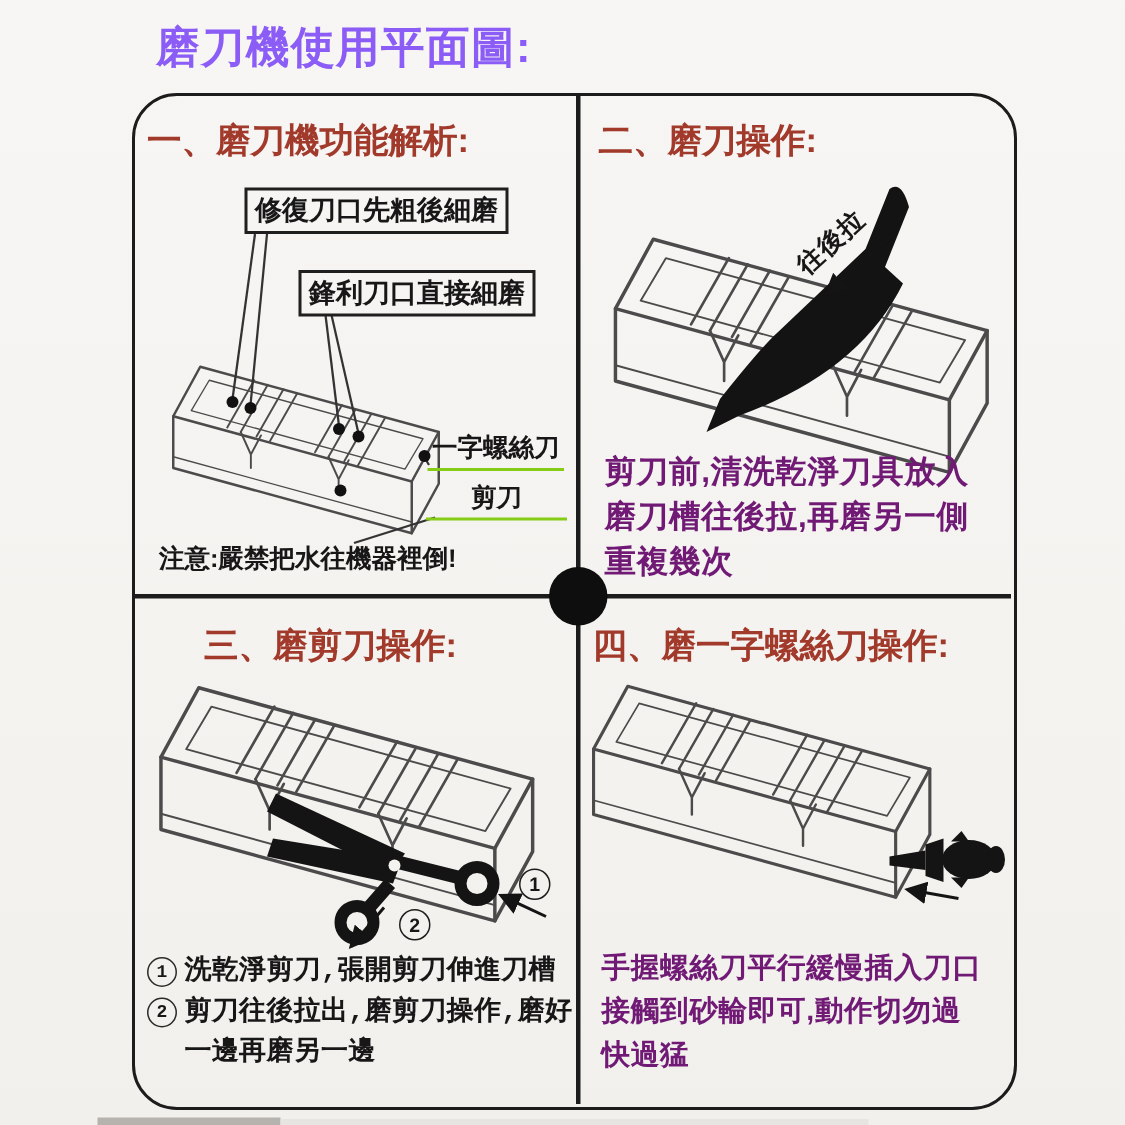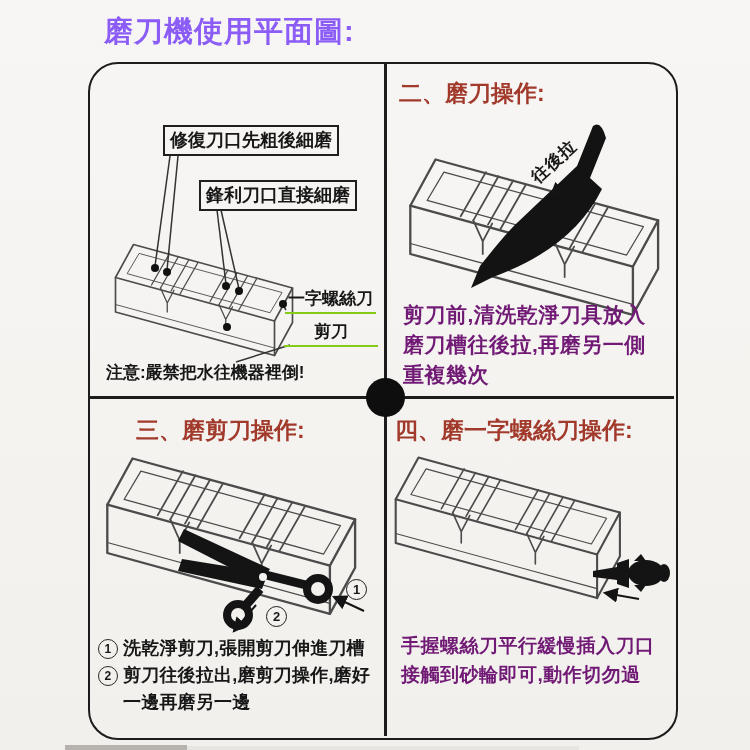--- a/index.html
+++ b/index.html
@@ -26,21 +26,21 @@
   .overlay{position:absolute;left:0;top:0;}
   
   .callout-box{border:2px solid #1f1f1f;padding:1px 5px 2px 5px;font-size:18px;font-weight:bold;white-space:nowrap;background:rgba(255,255,255,0.0);text-align:center;}
   .side-label{font-size:17px;font-weight:bold;border-bottom:2px solid #84cc16;padding:0 3px 2px 3px;white-space:nowrap;}
   .note-text{font-size:17px;font-weight:bold;white-space:nowrap;}
   
   .body-lines{font-weight:bold;color:#701a75;}
   #q2 .body-lines{font-size:21px;line-height:30px;letter-spacing:0.5px;}
   #q4 .body-lines{font-size:19px;line-height:29px;letter-spacing:0.5px;}
   .steps{font-size:18px;line-height:27px;font-weight:bold;letter-spacing:0.2px;}
-  .step-row{white-space:nowrap;}
+  .step-row{white-space:nowrap;font-family:Liberation Mono, monospace;}
   .circ{display:inline-block;width:18px;height:18px;border:1.6px solid #2a2a2a;border-radius:50%;
         text-align:center;line-height:18px;font-size:12px;font-weight:bold;margin-right:5px;vertical-align:1px;}
   .circ-abs{position:absolute;width:19px;height:19px;border:1.8px solid #1d1d1d;border-radius:50%;
         text-align:center;line-height:19px;font-size:13px;font-weight:bold;background:transparent;}
   .indent{padding-left:25px;}
   .pull-label{font-size:17px;font-weight:bold;transform:rotate(-42deg);white-space:nowrap;letter-spacing:1px;}
   
   .strip1{left:65px;top:745px;width:122px;height:5px;background:#b6b2ad;}
   .strip2{left:187px;top:746px;width:392px;height:4px;background:#e7e5e2;}
 </style>
@@ -88,20 +88,21 @@
     </g>
     <g fill="#111">
       <circle cx="67" cy="206" r="4"></circle>
       <circle cx="79" cy="210" r="4"></circle>
       <circle cx="138" cy="224" r="4"></circle>
       <circle cx="151" cy="229" r="4"></circle>
       <circle cx="139" cy="265" r="4"></circle>
       <circle cx="195" cy="242" r="4"></circle>
     </g>
   </svg>
+  <div class="abs qhead" style="left:10px;top:16px;">一、磨刀機功能解析:</div>
   <div class="abs callout-box" style="left:75px;top:63px;">修復刀口先粗後細磨</div>
   <div class="abs callout-box" style="left:111px;top:118px;">鋒利刀口直接細磨</div>
   <div class="abs side-label" style="left:197px;top:225px;">一字螺絲刀</div>
   <div class="abs side-label" style="left:196px;top:258px;width:88px;text-align:center;">剪刀</div>
   <div class="abs note-text" style="left:18px;top:299px;">注意:嚴禁把水往機器裡倒!</div>
 </div>
 
 <div id="q2" class="q">
   <svg class="overlay" width="287" height="334">
     <use href="#sharpener" transform="translate(-4,66) scale(1.05)"></use>
@@ -154,17 +155,18 @@
       <path d="M247 162 L254 155 L259 162 Z"></path>
       <path d="M247 186 L254 193 L259 186 Z"></path>
       <ellipse cx="277" cy="174" rx="6" ry="9"></ellipse>
     </g>
     <line x1="252" y1="200" x2="218" y2="194" stroke="#141414" stroke-width="2" marker-end="url(#ah)"></line>
   </svg>
   <div class="abs qhead" style="left:8px;top:16px;">四、磨一字螺絲刀操作:</div>
   <div class="abs body-lines" style="left:14px;top:232px;">
     <div>手握螺絲刀平行緩慢插入刀口</div>
     <div>接觸到砂輪即可,動作切勿過</div>
+    <div>快過猛</div>
   </div>
 </div>
 
 <div class="abs strip1"></div>
 <div class="abs strip2"></div>
 
 </body></html>

